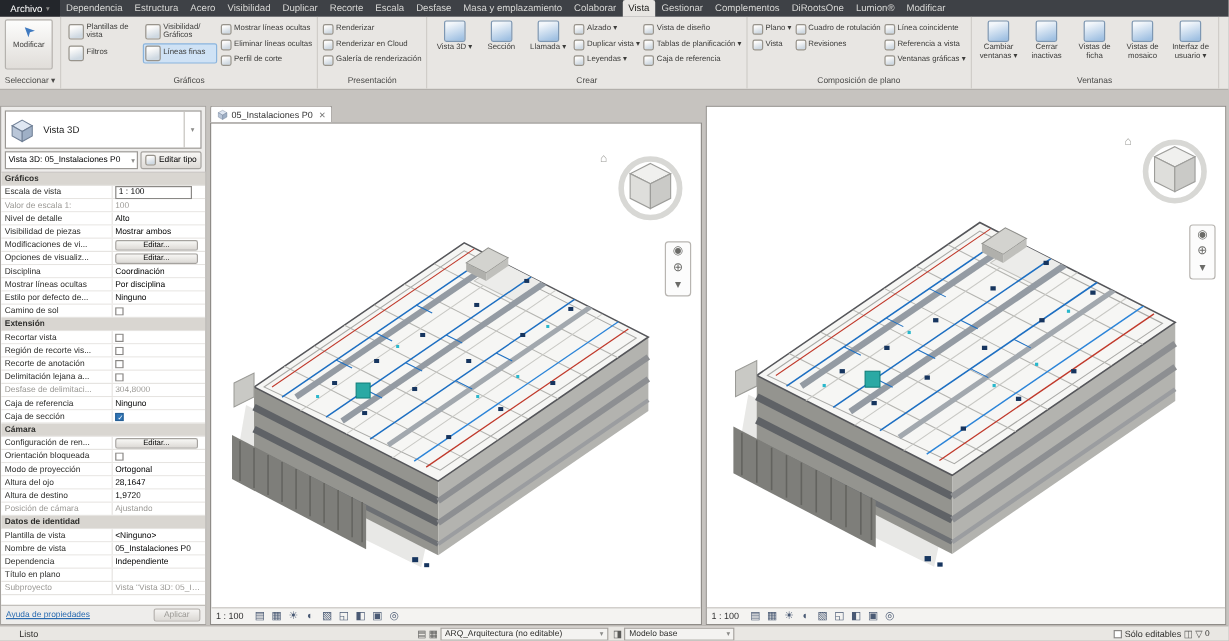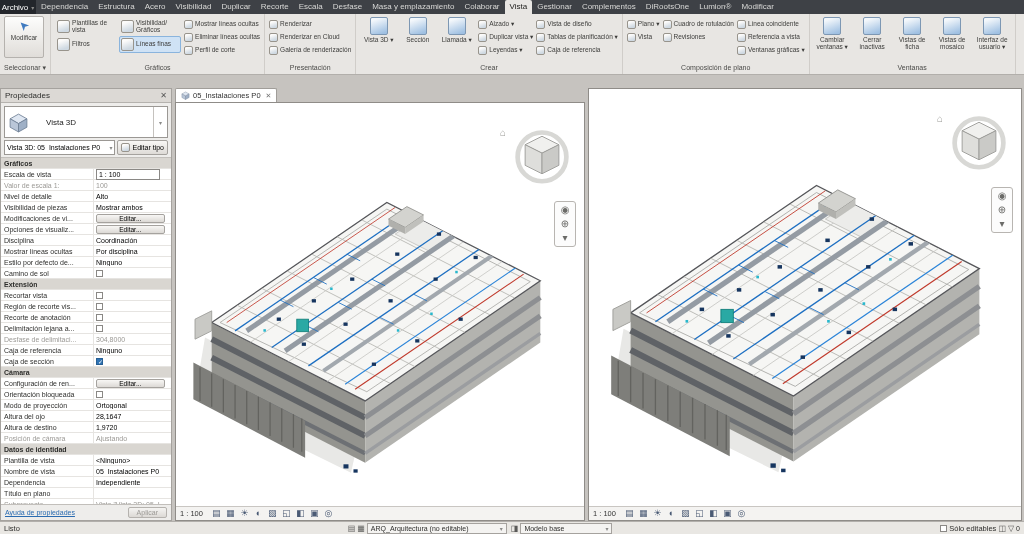--- a/index.html
+++ b/index.html
@@ -2,21 +2,21 @@
 <html><head>
 <meta charset="utf-8">
 <style>
   html,body{margin:0;padding:0;background:#c6c3bf;}
   .app{position:relative;width:1024px;height:534px;overflow:hidden;background:#c6c3bf;
        font-family:"Liberation Sans", sans-serif;-webkit-font-smoothing:antialiased;}
 
   
   .tabbar{position:absolute;top:0;left:0;right:0;height:14px;background:#3e4146;display:flex;
           align-items:stretch;font-size:8px;color:#d8d8d6;}
-  .file-btn{width:36px;background:#23262b;color:#fff;display:flex;align-items:center;justify-content:center;gap:3px;cursor:default;}
+  .file-btn{width:50px;background:#23262b;color:#fff;display:flex;align-items:center;justify-content:center;gap:3px;cursor:default;}
   .tabs{display:flex;}
   .rtab{padding:0 5px;line-height:14px;white-space:nowrap;cursor:default;}
   .rtab.active{background:#e8e6e3;color:#1d1d1b;border-radius:2px 2px 0 0;}
 
   
   .ribbon{position:absolute;top:14px;left:0;right:0;height:61px;background:#e8e6e3;
           border-bottom:1px solid #b2afab;display:flex;overflow:hidden;box-sizing:border-box;}
   .rpanel{display:flex;flex-direction:column;border-right:1px solid #d0cdc9;flex:0 0 auto;}
   .rpanel-content{flex:1;display:flex;align-items:flex-start;gap:3px;padding:2px 4px 0;}
   .rpanel-name{height:12px;line-height:12px;text-align:center;font-size:7px;color:#4a4a48;white-space:nowrap;padding:0 4px;}
@@ -37,21 +37,21 @@
   .mlabel{white-space:normal;}
   .caret{font-size:6px;color:#8a8a88;}
 
   
   .props{position:absolute;left:0;top:88px;width:172px;bottom:13px;background:#eeedeb;
          border:1px solid #a5a29e;box-sizing:border-box;display:flex;flex-direction:column;}
   .props-title{height:13px;flex:0 0 13px;background:#dcd9d5;border-bottom:1px solid #b5b2ae;display:flex;
                align-items:center;padding:0 4px;font-size:8px;color:#2e2e2c;}
   .pt-close{margin-left:auto;font-size:8px;color:#555;line-height:13px;}
   .type-sel{height:30px;flex:0 0 30px;margin:3px 3px 2px;background:#fff;border:1px solid #9b9894;display:flex;
-            align-items:center;gap:17px;padding-left:3px;position:relative;}
+            align-items:center;gap:7px;padding-left:3px;position:relative;}
   .tsic{width:21px;height:21px;}
   .ts-label{font-size:8px;color:#222;}
   .ts-dd{position:absolute;right:0;top:0;bottom:0;width:13px;border-left:1px solid #c5c2be;display:flex;
          align-items:center;justify-content:center;}
   .inst-row{display:flex;gap:2px;margin:0 3px 2px;height:15px;flex:0 0 15px;}
   .inst-combo{flex:1;border:1px solid #9b9894;background:#fff;display:flex;align-items:center;font-size:7px;
               padding:0 2px;overflow:hidden;white-space:nowrap;}
   .inst-txt{overflow:hidden;text-overflow:ellipsis;flex:1;}
   .edit-type{display:flex;align-items:center;gap:2px;font-size:7px;border:1px solid #a5a29e;
              background:linear-gradient(#f8f7f5,#dedbd7);border-radius:2px;padding:0 3px;font-family:inherit;}
@@ -102,21 +102,21 @@
   .nbic{font-size:10px;color:#6b6b68;line-height:10px;}
   .viewbar{position:absolute;left:0;right:0;bottom:0;height:13px;background:#f4f3f1;border-top:1px solid #c9c6c2;
            display:flex;align-items:center;gap:3px;padding:0 4px;font-size:7.5px;color:#333;}
   .vscale{min-width:28px;}
   .vicons{display:flex;gap:3px;align-items:center;}
   .vicon{width:11px;height:11px;display:flex;align-items:center;justify-content:center;}
   .vg{font-size:9px;color:#4a5a74;line-height:11px;}
 
   
   .statusbar{position:absolute;left:0;right:0;bottom:0;height:13px;background:#e9e7e3;border-top:1px solid #b2afab;
-             display:flex;align-items:center;font-size:7.5px;color:#2e2e2c;padding:0 4px;gap:4px;box-sizing:border-box;}
+             display:flex;align-items:center;font-size:7.5px;color:#2e2e2c;padding:0 16px;gap:4px;box-sizing:border-box;}
   .sb-spacer{flex:1;}
   .sb-group{display:flex;align-items:center;gap:2px;}
   .sb-combo{display:flex;align-items:center;gap:2px;border:1px solid #a5a29e;background:#f4f3f1;height:11px;
             padding:0 3px;min-width:140px;font-size:7px;box-sizing:border-box;}
   .sb-combo.small{min-width:92px;}
   .sb-combo .caret{margin-left:auto;}
   .sbic{font-size:8px;color:#5a5a58;line-height:11px;}
   .sb-check{width:7px;height:7px;border:1px solid #8a8885;background:#fff;display:inline-block;box-sizing:border-box;}
   .sb-count{font-size:7px;}
 </style>
@@ -477,24 +477,20 @@
           <div class="bigbtn">
             <span class="ic big"></span>
             <span>Interfaz de usuario ▾</span>
           </div>
         </div>
       <div class="rpanel-name">Ventanas</div>
     </div>
   </div>
 
   <aside class="props">
-    <div class="props-title">
-      <span>Propiedades</span>
-      <span class="pt-close">✕</span>
-    </div>
     <div class="type-sel">
       <svg class="tsic" viewBox="0 0 20 20">
           <use href="#cube-sym"></use>
         </svg>
       <span class="ts-label">Vista 3D</span>
       <span class="ts-dd">
           <span class="caret">▾</span>
         </span>
     </div>
     <div class="inst-row">

